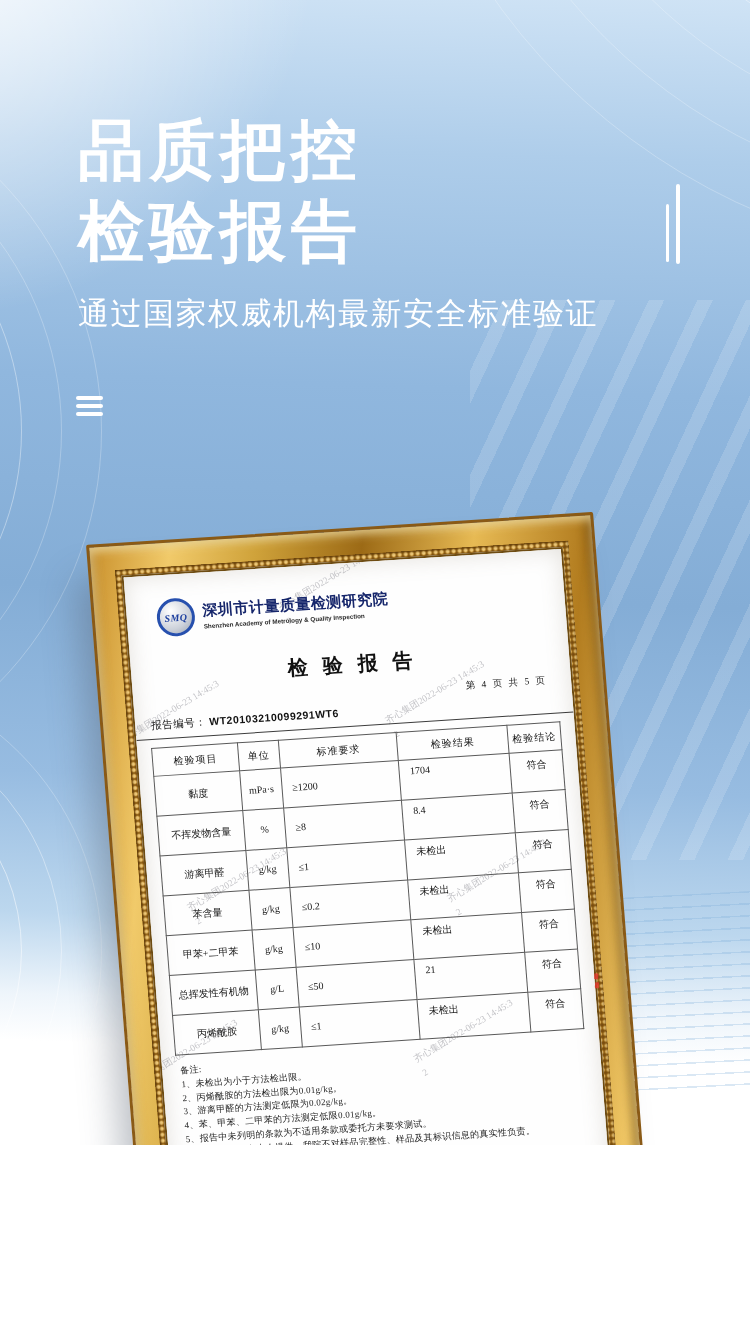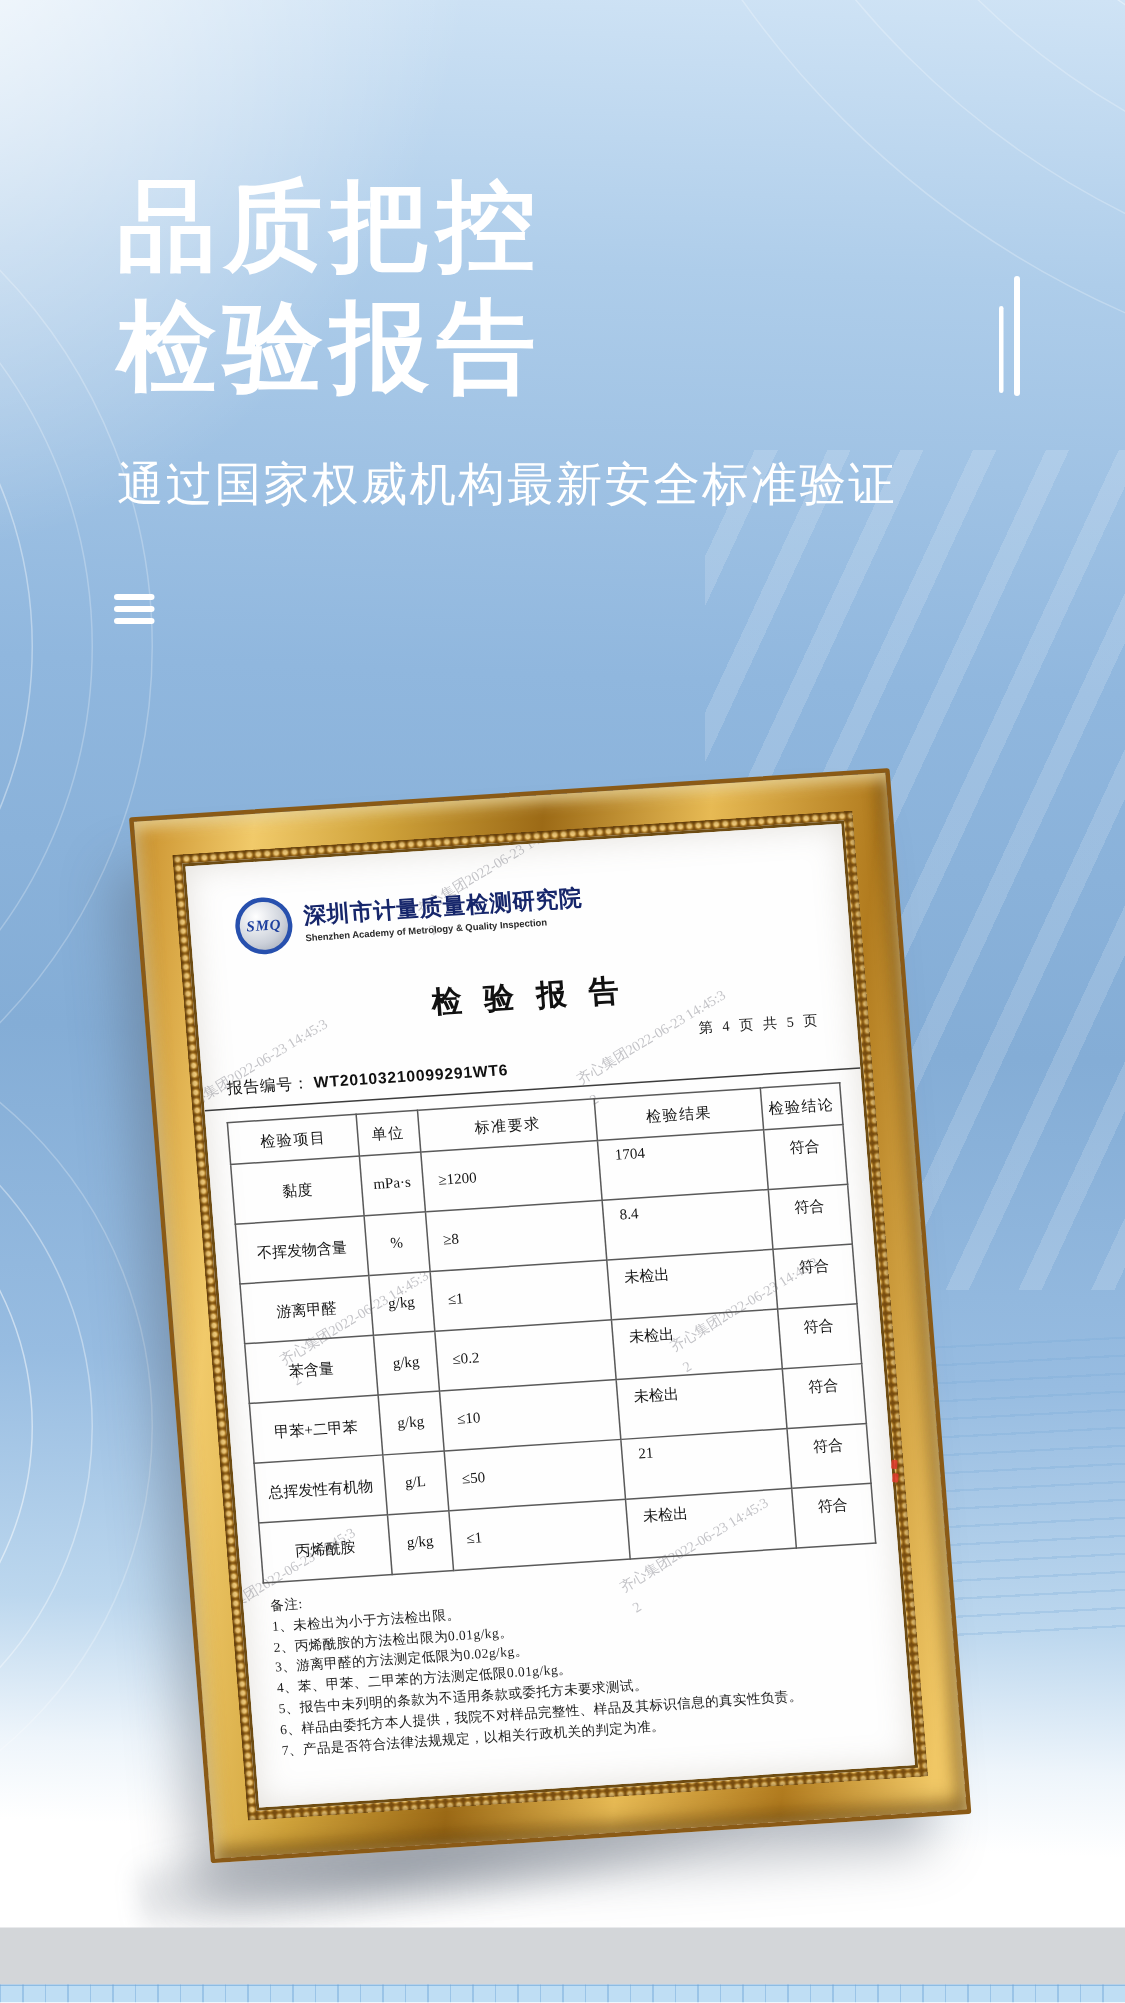--- a/index.html
+++ b/index.html
@@ -1,32 +1,32 @@
 <!DOCTYPE html>
 <html><head>
 <meta charset="utf-8">
 <style>
   html,body{margin:0;padding:0;}
-  .page{position:relative;width:750px;height:1335px;overflow:hidden;
+  .page{position:relative;width:750px;height:1145px;overflow:hidden;
     font-family:"Liberation Sans",sans-serif;
     background:
       radial-gradient(120% 80% at -8% -6%, rgba(255,255,255,.9) 0%, rgba(255,255,255,0) 42%),
       linear-gradient(182deg,#cfe3f5 0%,#aecdea 14%,#90b7de 34%,#84add6 52%,#97bce1 68%,#bcd7ee 80%,#eef5fb 87%,#ffffff 91%,#ffffff 100%);}
   
   .arc{position:absolute;border-radius:50%;border:1.5px solid rgba(255,255,255,.38);}
   .arc.soft{border-color:rgba(255,255,255,.25);}
   .streaks{position:absolute;left:470px;top:300px;width:300px;height:560px;opacity:.55;
     background:repeating-linear-gradient(115deg,rgba(255,255,255,0) 0 30px,rgba(255,255,255,.28) 30px 44px);}
   .hlines{position:absolute;left:590px;top:895px;width:170px;height:200px;opacity:.5;transform:rotate(-3deg);
     background:repeating-linear-gradient(180deg,rgba(120,170,215,.55) 0 1.5px,rgba(120,170,215,0) 1.5px 12px);}
   
   .hero-title{position:absolute;left:78px;top:110px;font-size:66px;font-weight:bold;color:#fff;
     line-height:1.22;letter-spacing:5px;}
-  .hero-sub{position:absolute;left:78px;top:302px;font-size:31px;font-weight:500;color:#fff;
-    line-height:1.55;letter-spacing:1.5px;font-family:Liberation Mono, monospace;}
+  .hero-sub{position:absolute;left:78px;top:290px;font-size:31px;font-weight:500;color:#fff;
+    line-height:1.55;letter-spacing:1.5px;}
   .menu-icon{position:absolute;left:76px;top:396px;}
   .menu-icon div{width:27px;height:3.5px;background:#fff;border-radius:2px;margin-bottom:4.5px;}
   .vbar{position:absolute;background:#fff;border-radius:2px;}
   .vbar.small{left:666px;top:204px;width:2.5px;height:58px;}
   .vbar.big{left:676px;top:184px;width:4px;height:80px;}
   
   .frame-shadow{position:absolute;left:90px;top:1205px;width:430px;height:70px;transform:rotate(-7deg);
     background:radial-gradient(ellipse at 40% 50%, rgba(85,95,110,.42), rgba(85,95,110,0) 70%);filter:blur(7px);}
   .frame{position:absolute;left:86px;top:545px;width:508px;height:700px;
     transform:matrix(0.998,-0.065,0.078,0.996,0,0);transform-origin:0 0;

